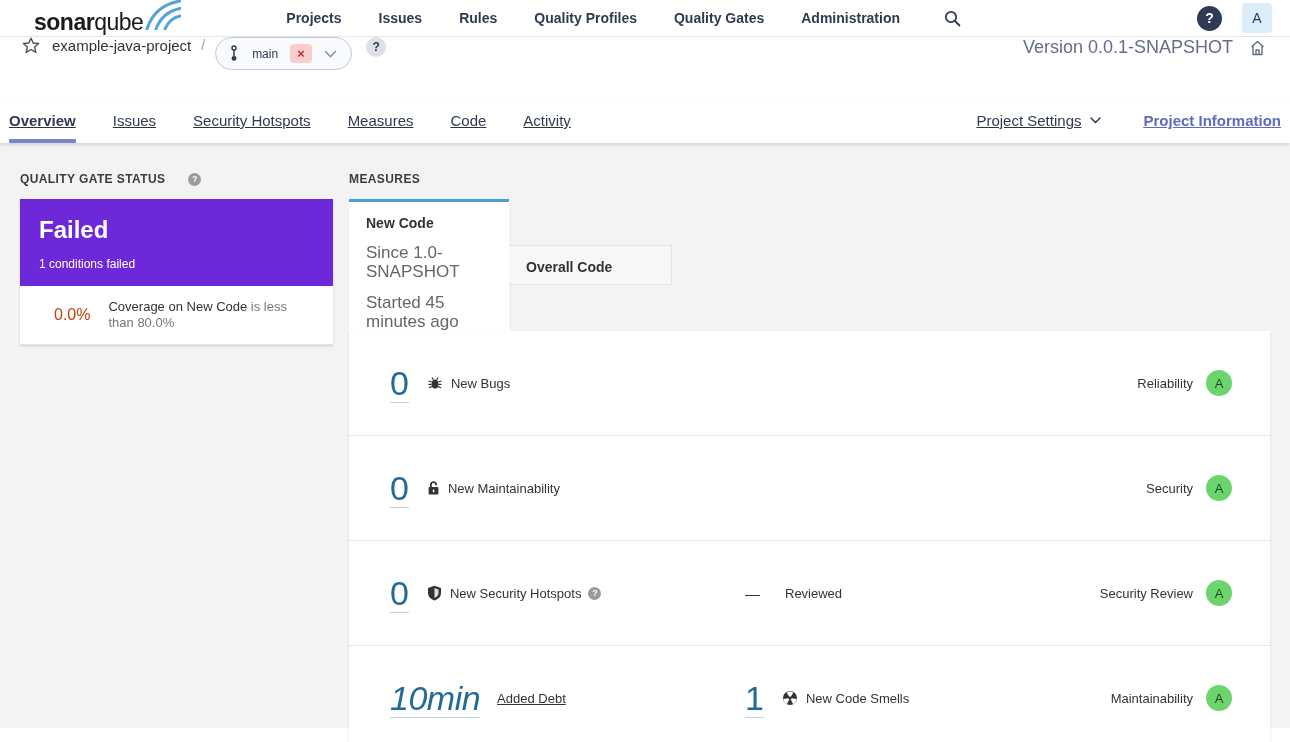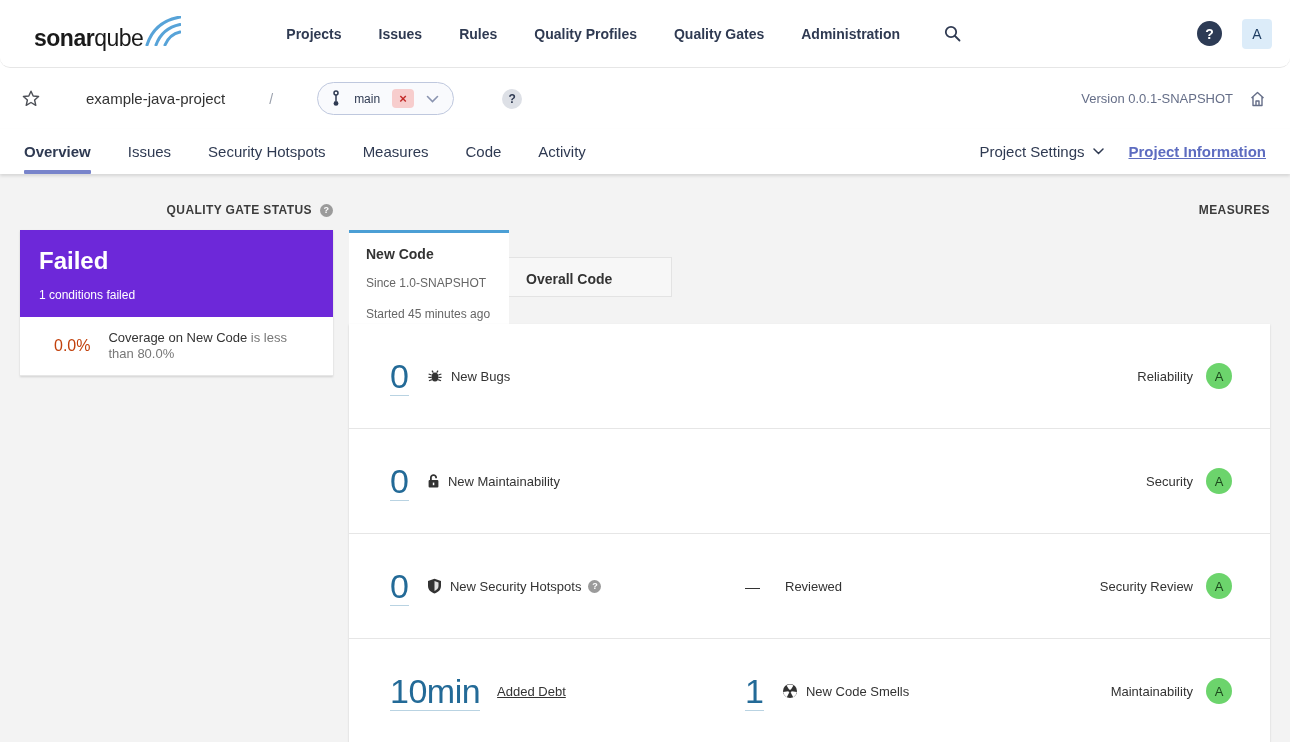--- a/index.html
+++ b/index.html
@@ -1,99 +1,99 @@
 <!DOCTYPE html>
 <html><head>
 <meta charset="utf-8">
 <style>
   * { margin:0; padding:0; box-sizing:border-box; }
   html,body { width:1290px; height:742px; overflow:hidden; background:#fff;
     font-family:"Liberation Sans", sans-serif; color:#333; }
 
   
-  .topnav { height:68px; display:flex; align-items:center; padding:0 18px 0 34px;
-    background:#fff; border-bottom:1px solid #e6e6e6;border-radius:10px; }
+  .topnav { height:37px; display:flex; align-items:center; padding:0 18px 0 34px;
+    background:#fff; border-bottom:1px solid #e6e6e6; }
   .logo { display:flex; align-items:flex-end; cursor:pointer; margin-right:105px; position:relative; }
   .logo-text { font-size:23px; color:#1a1a1a; letter-spacing:-0.5px; }
   .logo-sonar { font-weight:700; }
   .logo-qube { font-weight:400; }
   .logo-swoosh { margin-left:2px; margin-bottom:6px; }
   .nav-links { display:flex; align-items:center; gap:37px; }
   .nav-link { font-size:14px; font-weight:700; color:#2f3a52; cursor:pointer; }
   .nav-search { margin-left:44px; cursor:pointer; display:flex; align-items:center; }
   .nav-right { margin-left:auto; display:flex; align-items:center; gap:20px; }
   .help-circle { width:25px; height:25px; border-radius:50%; background:#2d3b55; color:#fff;
     font-size:14px; font-weight:700; display:flex; align-items:center; justify-content:center; cursor:pointer; }
   .avatar { width:30px; height:30px; border-radius:4px; background:#dcecf9; color:#1f3e63;
     font-size:14px; display:flex; align-items:center; justify-content:center; cursor:pointer; }
 
   
-  .crumbbar { height:61px; display:flex; align-items:center; padding:0 24px 0 22px; background:#fff;gap:34px; }
+  .crumbbar { height:61px; display:flex; align-items:flex-start; padding:0 24px 0 22px; background:#fff; }
   .star { margin-right:12px; cursor:pointer; display:flex; }
   .crumb-project { font-size:15px; color:#333; cursor:pointer; }
   .crumb-sep { margin:0 10px; color:#9aa0ac; font-size:14px; }
   .branch-pill { display:flex; align-items:center; gap:12px; height:33px; padding:0 14px 0 12px;
     background:#f9fafd; border:1px solid #bfc8de; border-radius:17px; cursor:pointer; }
   .branch-name { font-size:12px; color:#2f3a52; }
   .branch-x { width:22px; height:19px; background:#f7cdcd; color:#c32b2a; border-radius:4px;
     font-size:13px; font-weight:700; display:flex; align-items:center; justify-content:center; cursor:pointer; }
   .crumb-help { width:20px; height:20px; margin-left:14px; border-radius:50%; background:#dde0e6;
     color:#2f3a52; font-size:12px; font-weight:700; display:flex; align-items:center; justify-content:center; cursor:pointer; }
   .crumb-right { margin-left:auto; display:flex; align-items:center; gap:16px; }
-  .version { font-size:13px; color:#656e88; }
+  .version { font-size:18px; color:#656e88; }
   .home-ic { cursor:pointer; display:flex; }
 
   
-  .tabbar { height:45px; display:flex; align-items:center; padding:0 24px; background:#fff;
-    box-shadow:0 2px 3px rgba(0,0,0,0.12); position:relative; z-index:2; }
+  .tabbar { height:45px; display:flex; align-items:center; padding:0 9px; background:#fff;
+    box-shadow:0 2px 3px rgba(0,0,0,0.12); position:relative; z-index:2;text-decoration:underline; }
   .tabs { display:flex; align-items:center; gap:37px; height:100%; }
   .tab { font-size:15px; color:#2f3a52; cursor:pointer; height:100%; display:flex;
     align-items:center; position:relative; }
   .tab.active { font-weight:700; }
   .tab.active::after { content:""; position:absolute; left:0; right:0; bottom:0; height:4px;
     background:#7884cb; border-radius:1px; }
-  .tab-right { margin-left:auto; display:flex; align-items:center; gap:24px; }
+  .tab-right { margin-left:auto; display:flex; align-items:center; gap:42px; }
   .proj-settings { display:flex; align-items:center; gap:9px; font-size:15px; color:#2f3a52; cursor:pointer; }
   .proj-info { font-size:15px; font-weight:700; color:#5d6cc0; text-decoration:underline; cursor:pointer; }
 
   
   .content { background:#f3f3f3; height:585px; padding:29px 20px 0 20px; display:flex; gap:16px; }
   .section-label { font-size:12px; font-weight:700; color:#3c3c3c; letter-spacing:0.4px;
-    display:flex; align-items:center; gap:8px; margin-bottom:13px;justify-content:flex-end; }
+    display:flex; align-items:center; gap:23px; margin-bottom:13px; }
   .mini-help { width:13px; height:13px; border-radius:50%; background:#9b9b9b; color:#fff;
     font-size:9px; font-weight:700; display:inline-flex; align-items:center; justify-content:center; cursor:pointer; }
 
   .left-col { width:313px; flex:none; }
   .qg-card { background:#fff; box-shadow:0 1px 2px rgba(0,0,0,0.15); }
   .qg-head { background:#6d28d9; color:#fff; padding:17px 19px 15px 19px; }
   .qg-status { font-size:24px; font-weight:700; margin-bottom:13px; }
   .qg-conditions { font-size:12px; }
   .qg-cond-row { display:flex; align-items:center; padding:13px 19px; gap:18px; border-bottom:1px solid #e6e6e6; }
   .qg-cond-value { font-size:16px; color:#c2410c; flex:none; margin-left:15px; }
   .qg-cond-text { font-size:13px; color:#777; line-height:16px; }
   .qg-cond-metric { color:#333; }
 
   .right-col { flex:1; display:flex; flex-direction:column; }
   .measure-tabs { display:flex; align-items:center; }
   .mtab-new { width:160px; background:#fff; border-top:3px solid #4b9fd5; padding:13px 17px 0 17px;
     cursor:pointer; }
   .mtab-label { font-size:14px; font-weight:700; color:#333; margin-bottom:9px; }
-  .mtab-sub { font-size:12px; color:#666; line-height:19px;margin-top:12px; }
+  .mtab-sub { font-size:17px; color:#666; line-height:19px;margin-top:12px; }
   .mtab-overall { width:163px; background:#f7f7f7; border:1px solid #e3e3e3; border-left:none;
     padding:13px 17px 0 17px; cursor:pointer; }
 
   .measure-panel { background:#fff; box-shadow:0 1px 2px rgba(0,0,0,0.15); flex:1; }
   .m-row { height:105px; display:flex; align-items:center; padding:0 38px 0 41px;
     border-bottom:1px solid #e6e6e6; }
   .m-left { display:flex; align-items:center; width:355px; flex:none; }
   .m-mid { display:flex; align-items:center; }
   .m-right { margin-left:auto; display:flex; align-items:center; gap:13px; }
   .big-num { font-size:34px; color:#236a97; line-height:38px; border-bottom:1px solid #b9d3e2;
     cursor:pointer; }
-  .big-num.wide { letter-spacing:-0.5px; }
+  .big-num.wide { letter-spacing:-0.5px;font-style:italic; }
   .m-icon { margin-left:18px; margin-right:8px; display:flex; }
   .m-label { font-size:13px; color:#333; display:flex; align-items:center; gap:7px; }
   .after-num-label { margin-left:17px; font-size:13px; color:#333;text-decoration:underline; }
   .domain-label { font-size:13px; color:#333; }
   .rating-badge { width:26px; height:26px; border-radius:50%; background:#6cd46c; color:#1d4a1d;
     font-size:13px; font-weight:400; display:flex; align-items:center; justify-content:center; }
   .dash-val { font-size:15px; color:#333; margin-right:25px; }
   .reviewed-label { font-size:13px; color:#333; }
   .m-bottom { height:40px; display:flex; }
   .m-bottom-left { width:461px; border-right:1px solid #e6e6e6; }

